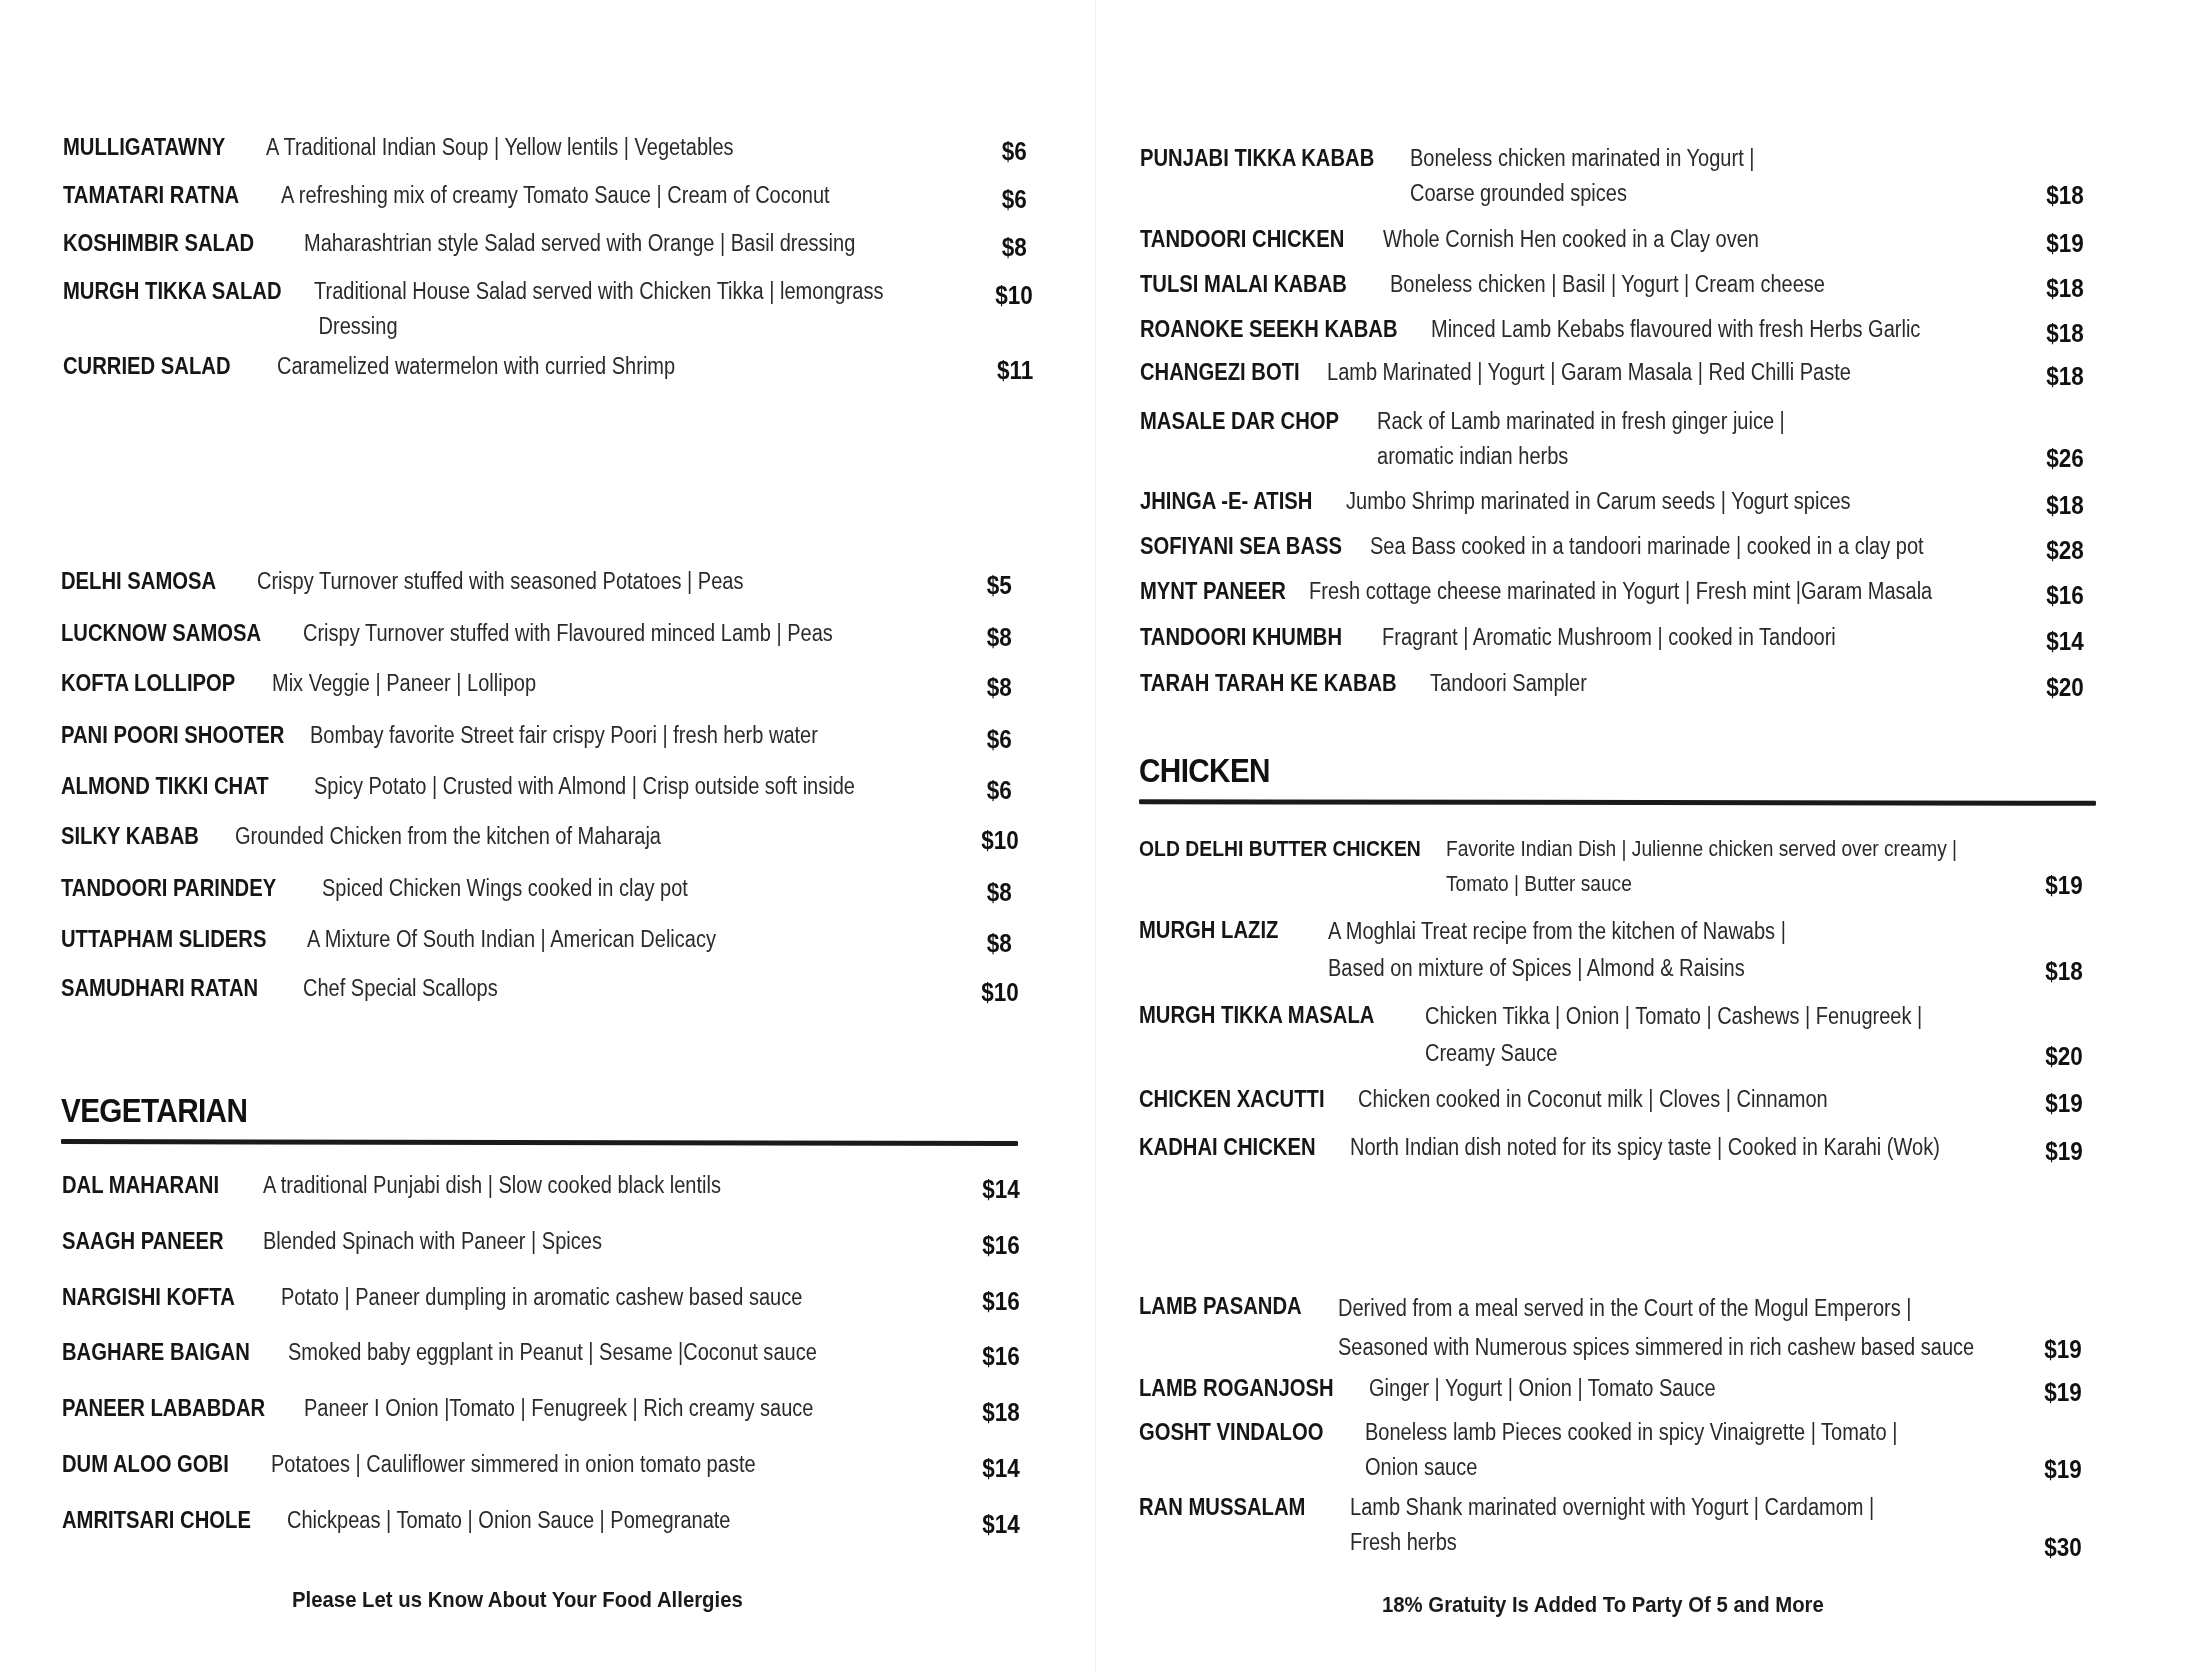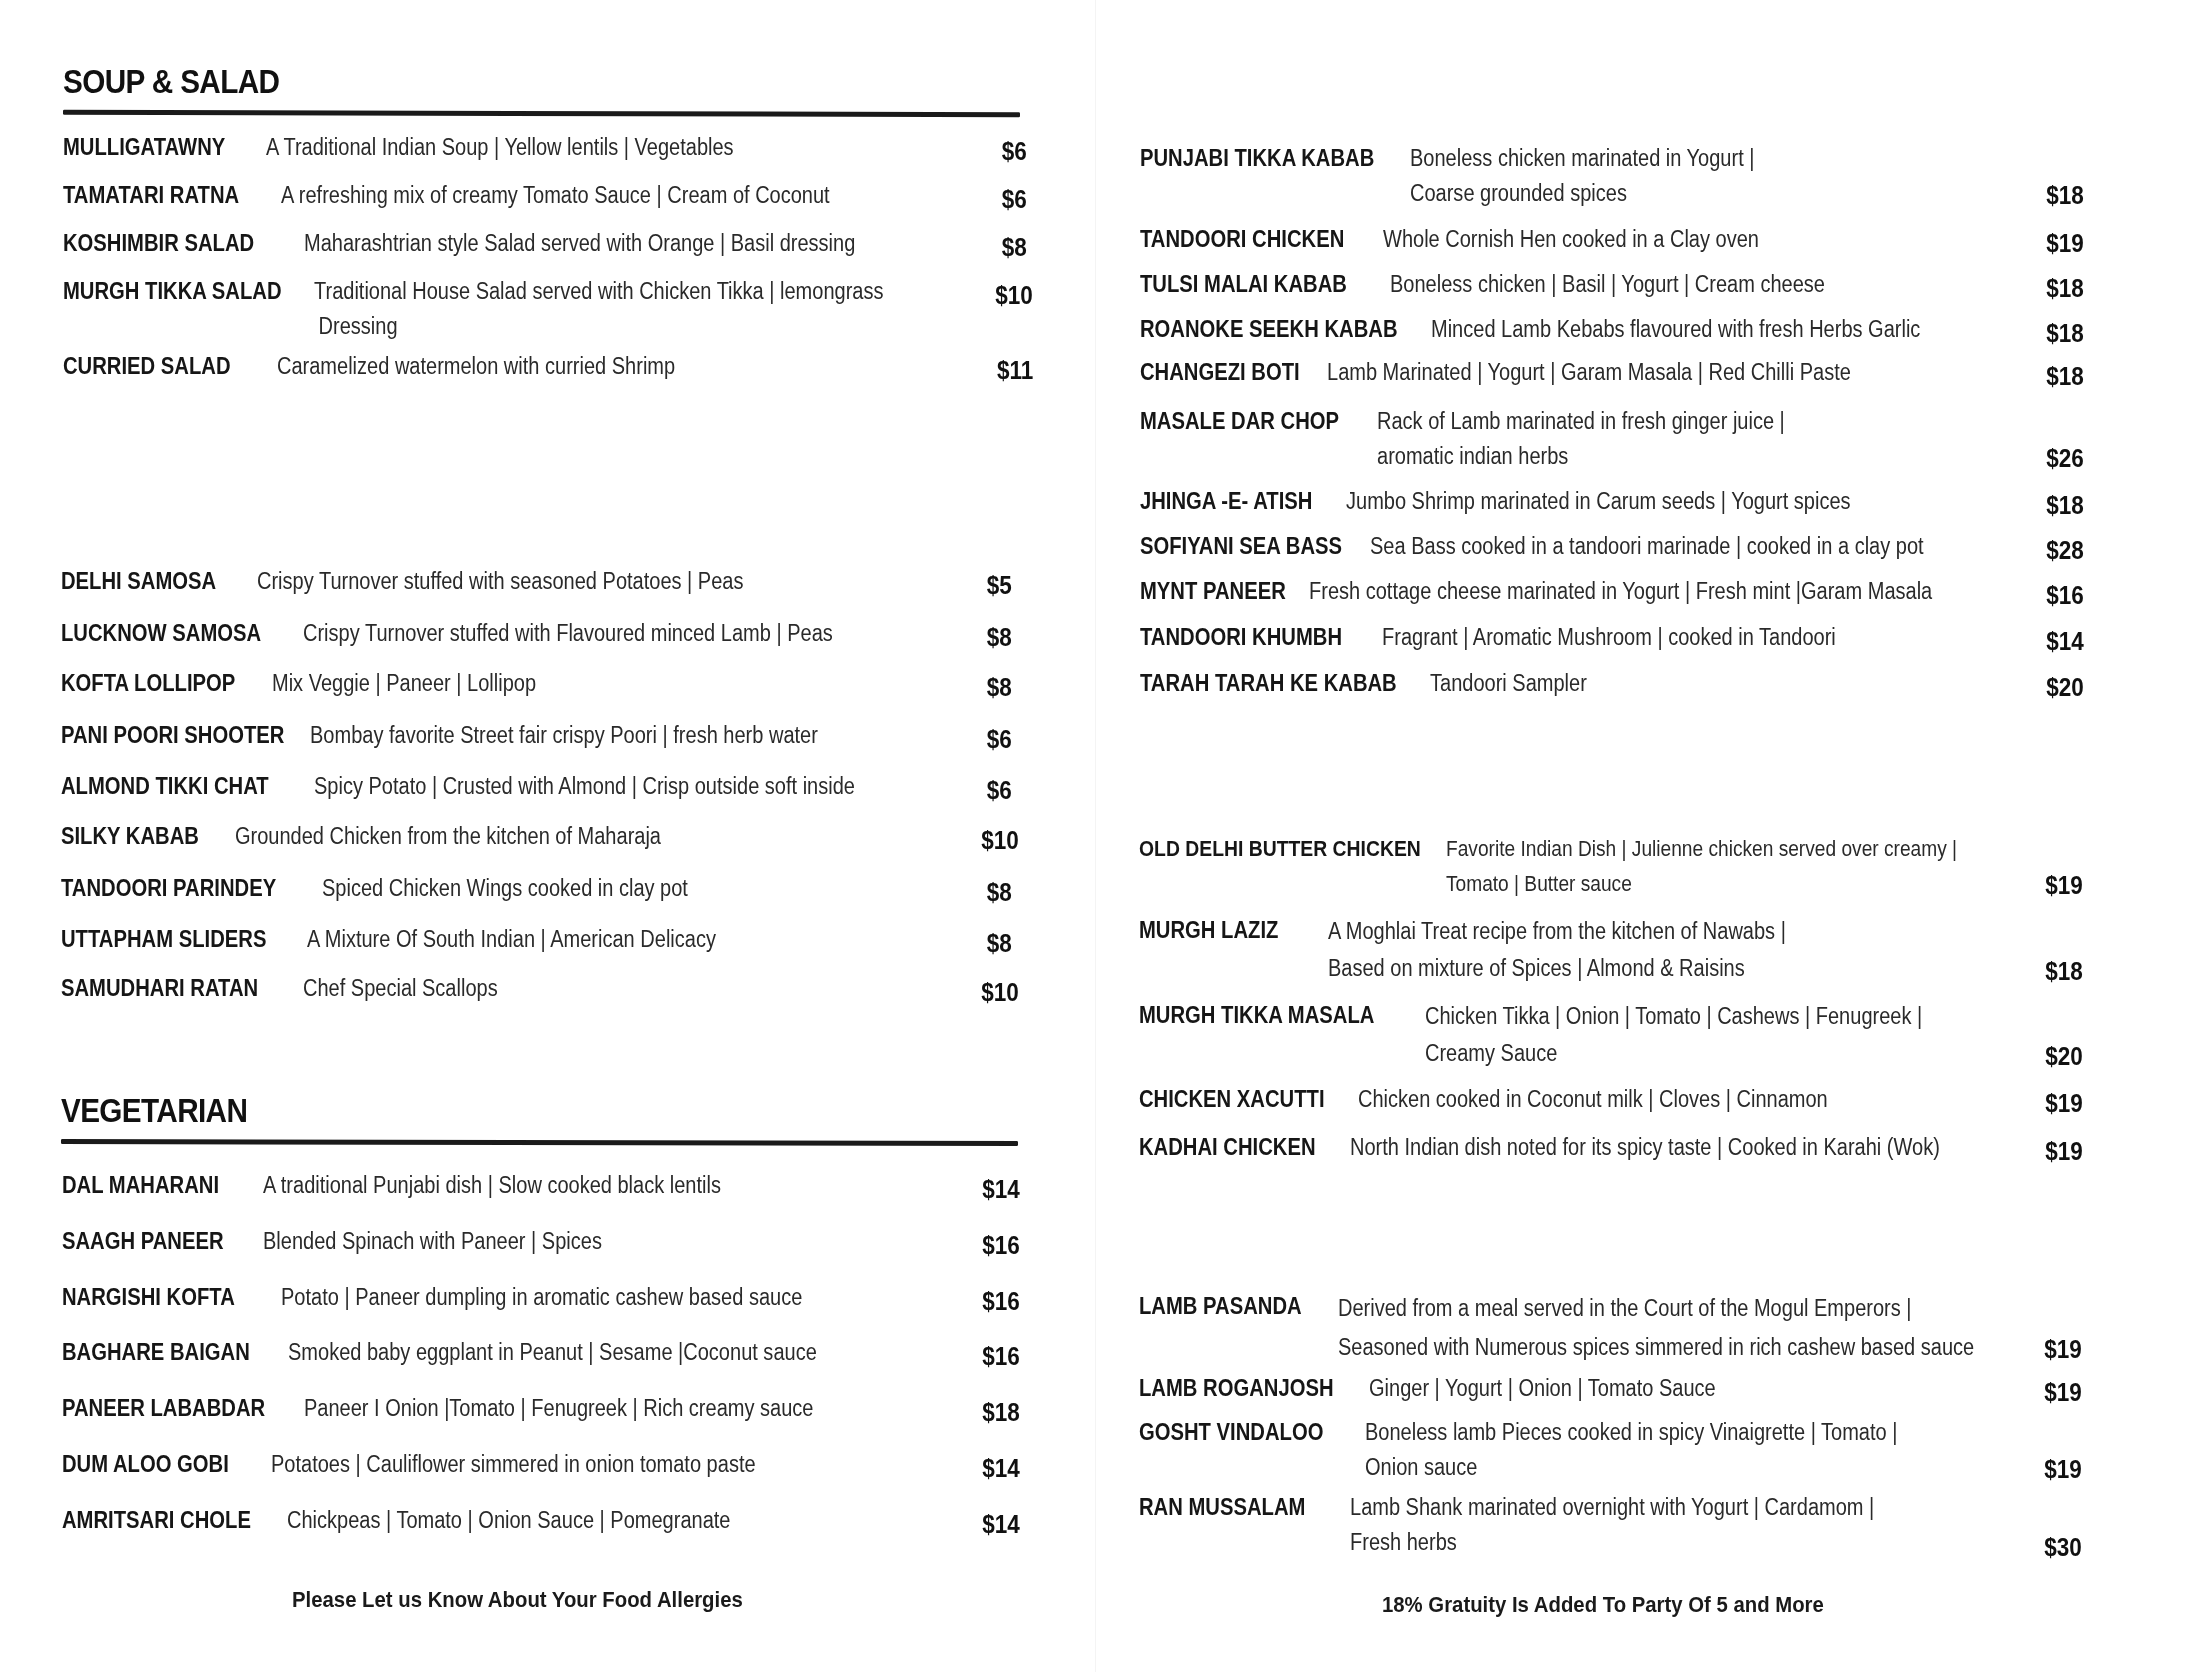--- a/index.html
+++ b/index.html
@@ -40,24 +40,20 @@
     transform: scaleX(0.9); transform-origin: left; white-space: nowrap;
   }
 </style>
 </head>
 <body>
 
 <div class="fold"></div>
 
 <div class="page left">
 
-  <div class="section" style="left:63px; top:61px; width:957px;">
-    <h2 class="section-title">SOUP &amp; SALAD</h2>
-    <div class="rule" style="transform:rotate(0.15deg);"></div>
-  </div>
   <div class="section" style="left:63px; top:130px; width:970px; height:279px;">
     <div class="item" style="top:0;">
       <span class="item-name">MULLIGATAWNY</span>
       <span class="item-desc" style="left:203px;">
           <span class="line">A Traditional Indian  Soup  | Yellow lentils | Vegetables</span>
         </span>
       <span class="item-price" style="top:4px; right:6.6px;">$6</span>
     </div>
     <div class="item" style="top:48px;">
       <span class="item-name">TAMATARI RATNA</span>
@@ -292,20 +288,24 @@
     </div>
     <div class="item" style="top:525px;">
       <span class="item-name">TARAH TARAH KE KABAB</span>
       <span class="item-desc" style="left:290px;">
           <span class="line">Tandoori Sampler</span>
         </span>
       <span class="item-price" style="top:4px; right:13.3px;">$20</span>
     </div>
   </div>
 
+  <div class="section" style="left:36px; top:750px; width:957px;">
+    <h2 class="section-title">CHICKEN</h2>
+    <div class="rule" style="transform:rotate(0.1deg);"></div>
+  </div>
   <div class="section" style="left:36px; top:831px; width:957px; height:346px;">
     <div class="item" style="top:0;">
       <span class="item-name" style="font-size:22px;">OLD DELHI BUTTER CHICKEN</span>
       <span class="item-desc" style="left:307px; line-height:35px; font-size:22px;">
         <span class="line">Favorite Indian Dish | Julienne chicken served over creamy |</span>
         <span class="line">Tomato  |  Butter sauce</span>
       </span>
       <span class="item-price" style="top:37px; right:13.3px;">$19</span>
     </div>
     <div class="item" style="top:82px;">

